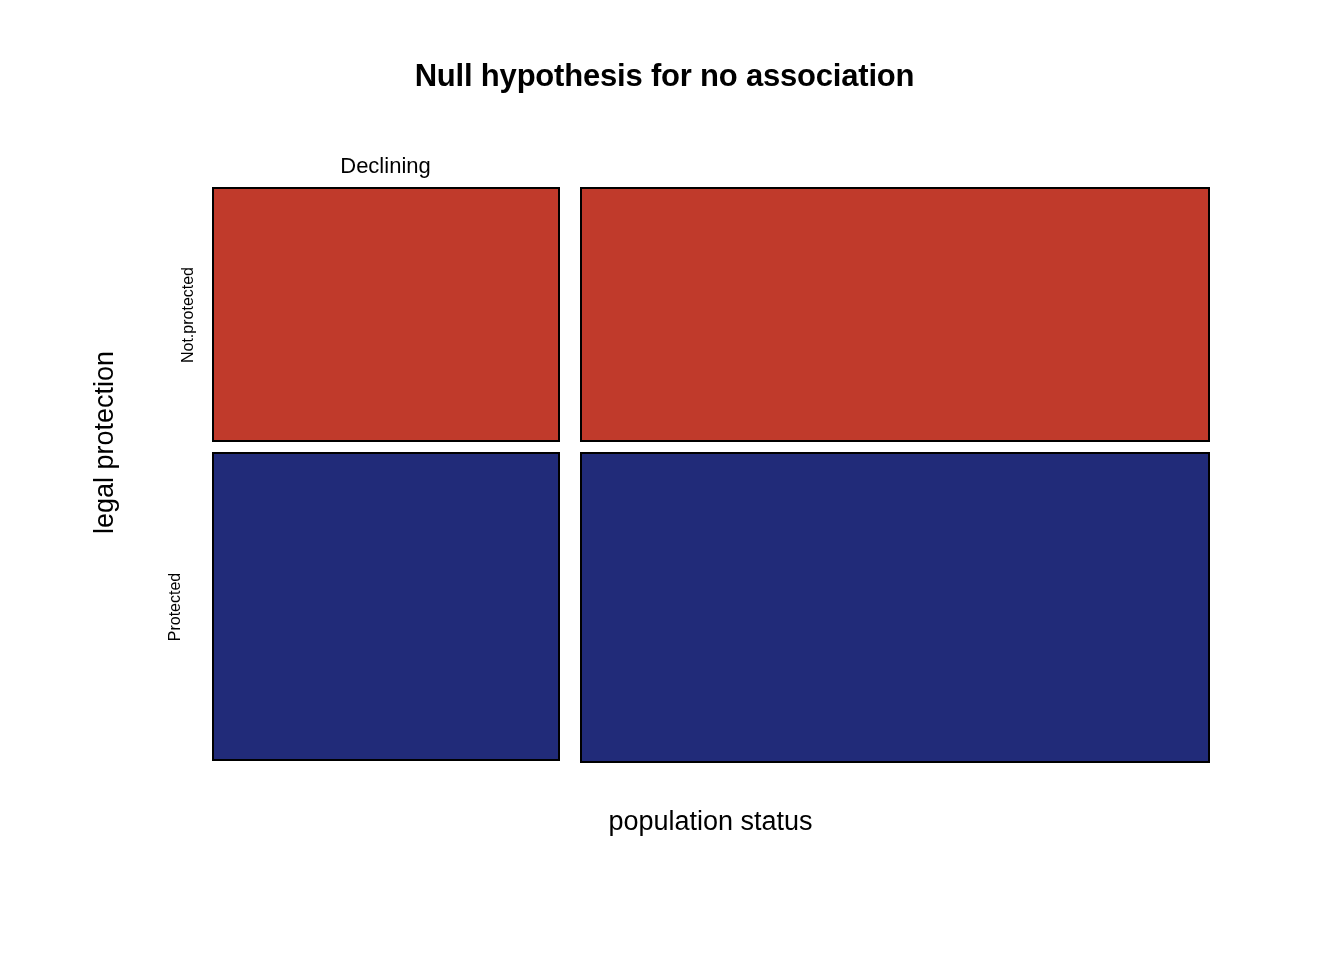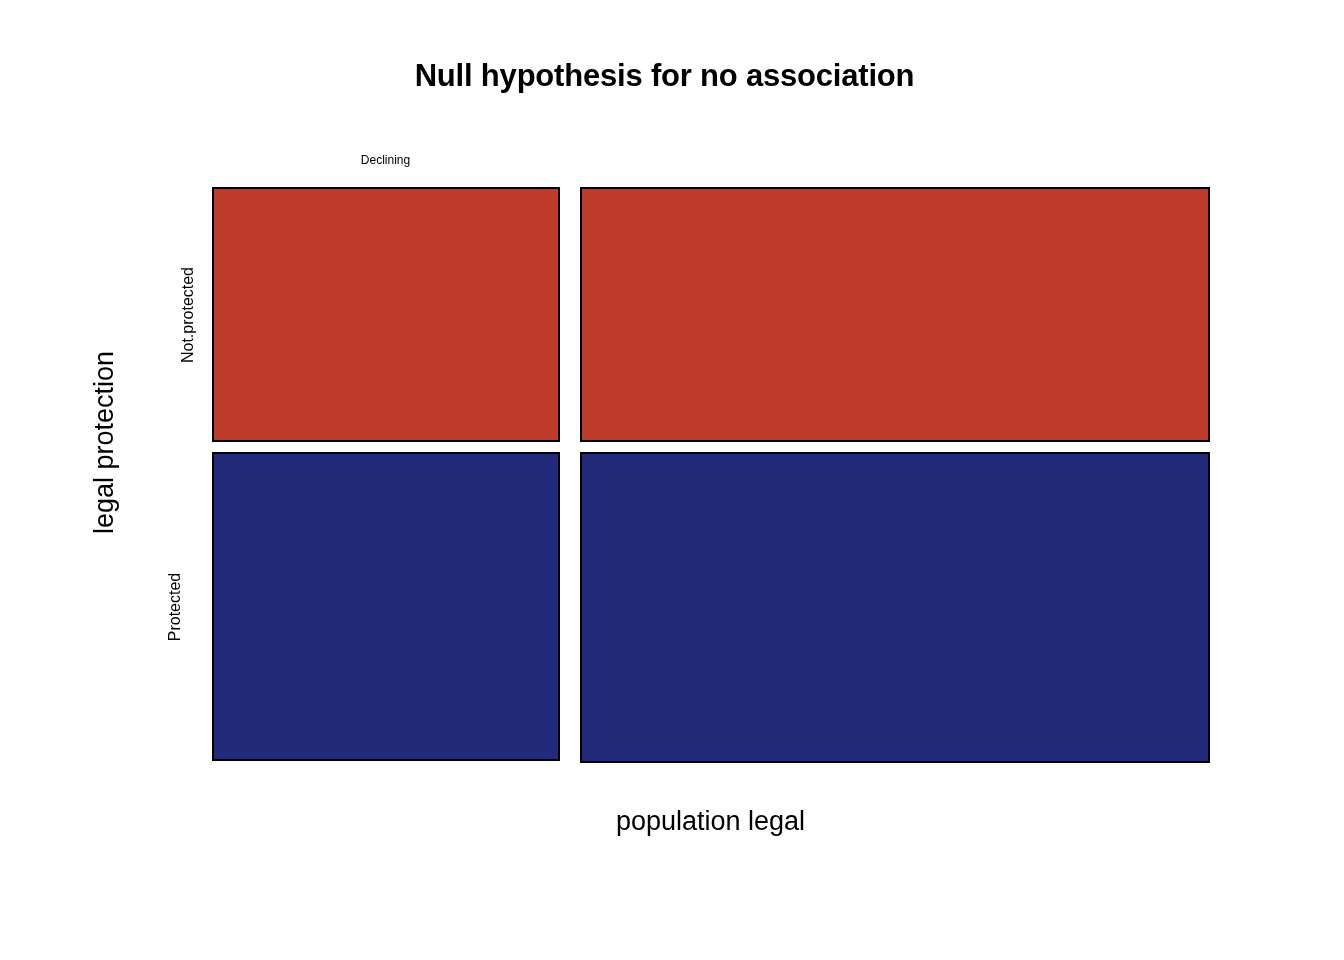--- a/index.html
+++ b/index.html
@@ -59,21 +59,21 @@
     color: #000000;
     white-space: nowrap;
     transform: rotate(-90deg);
     transform-origin: 50% 50%;
   }
 
   
   .col-label {
     position: absolute;
     top: 153px;
-    font-size: 12px;
+    font-size: 22px;
     color: #000000;
     text-align: center;
     white-space: nowrap;
   }
   .col-label.c0 { left: 212px; width: 347px; }
   .col-label.c1 { left: 580px; width: 629px; }
 
   
   .row-label {
     position: absolute;
@@ -124,15 +124,15 @@
   <div class="tile t00" style="background-color: rgb(192, 58, 43); border-color: rgb(0, 0, 0);"></div>
 
   <div class="tile t01" style="background-color: rgb(192, 58, 43); border-color: rgb(0, 0, 0);"></div>
 
   <div class="tile t10" style="background-color: rgb(33, 43, 121); border-color: rgb(0, 0, 0);"></div>
 
   <div class="tile t11" style="background-color: rgb(33, 43, 121); border-color: rgb(0, 0, 0);"></div>
 
   <div class="yaxis-title">legal protection</div>
 
-  <div class="xaxis-title">population legal</div>
+  <div class="xaxis-title">population status</div>
 
 </div>
 
 </body></html>

